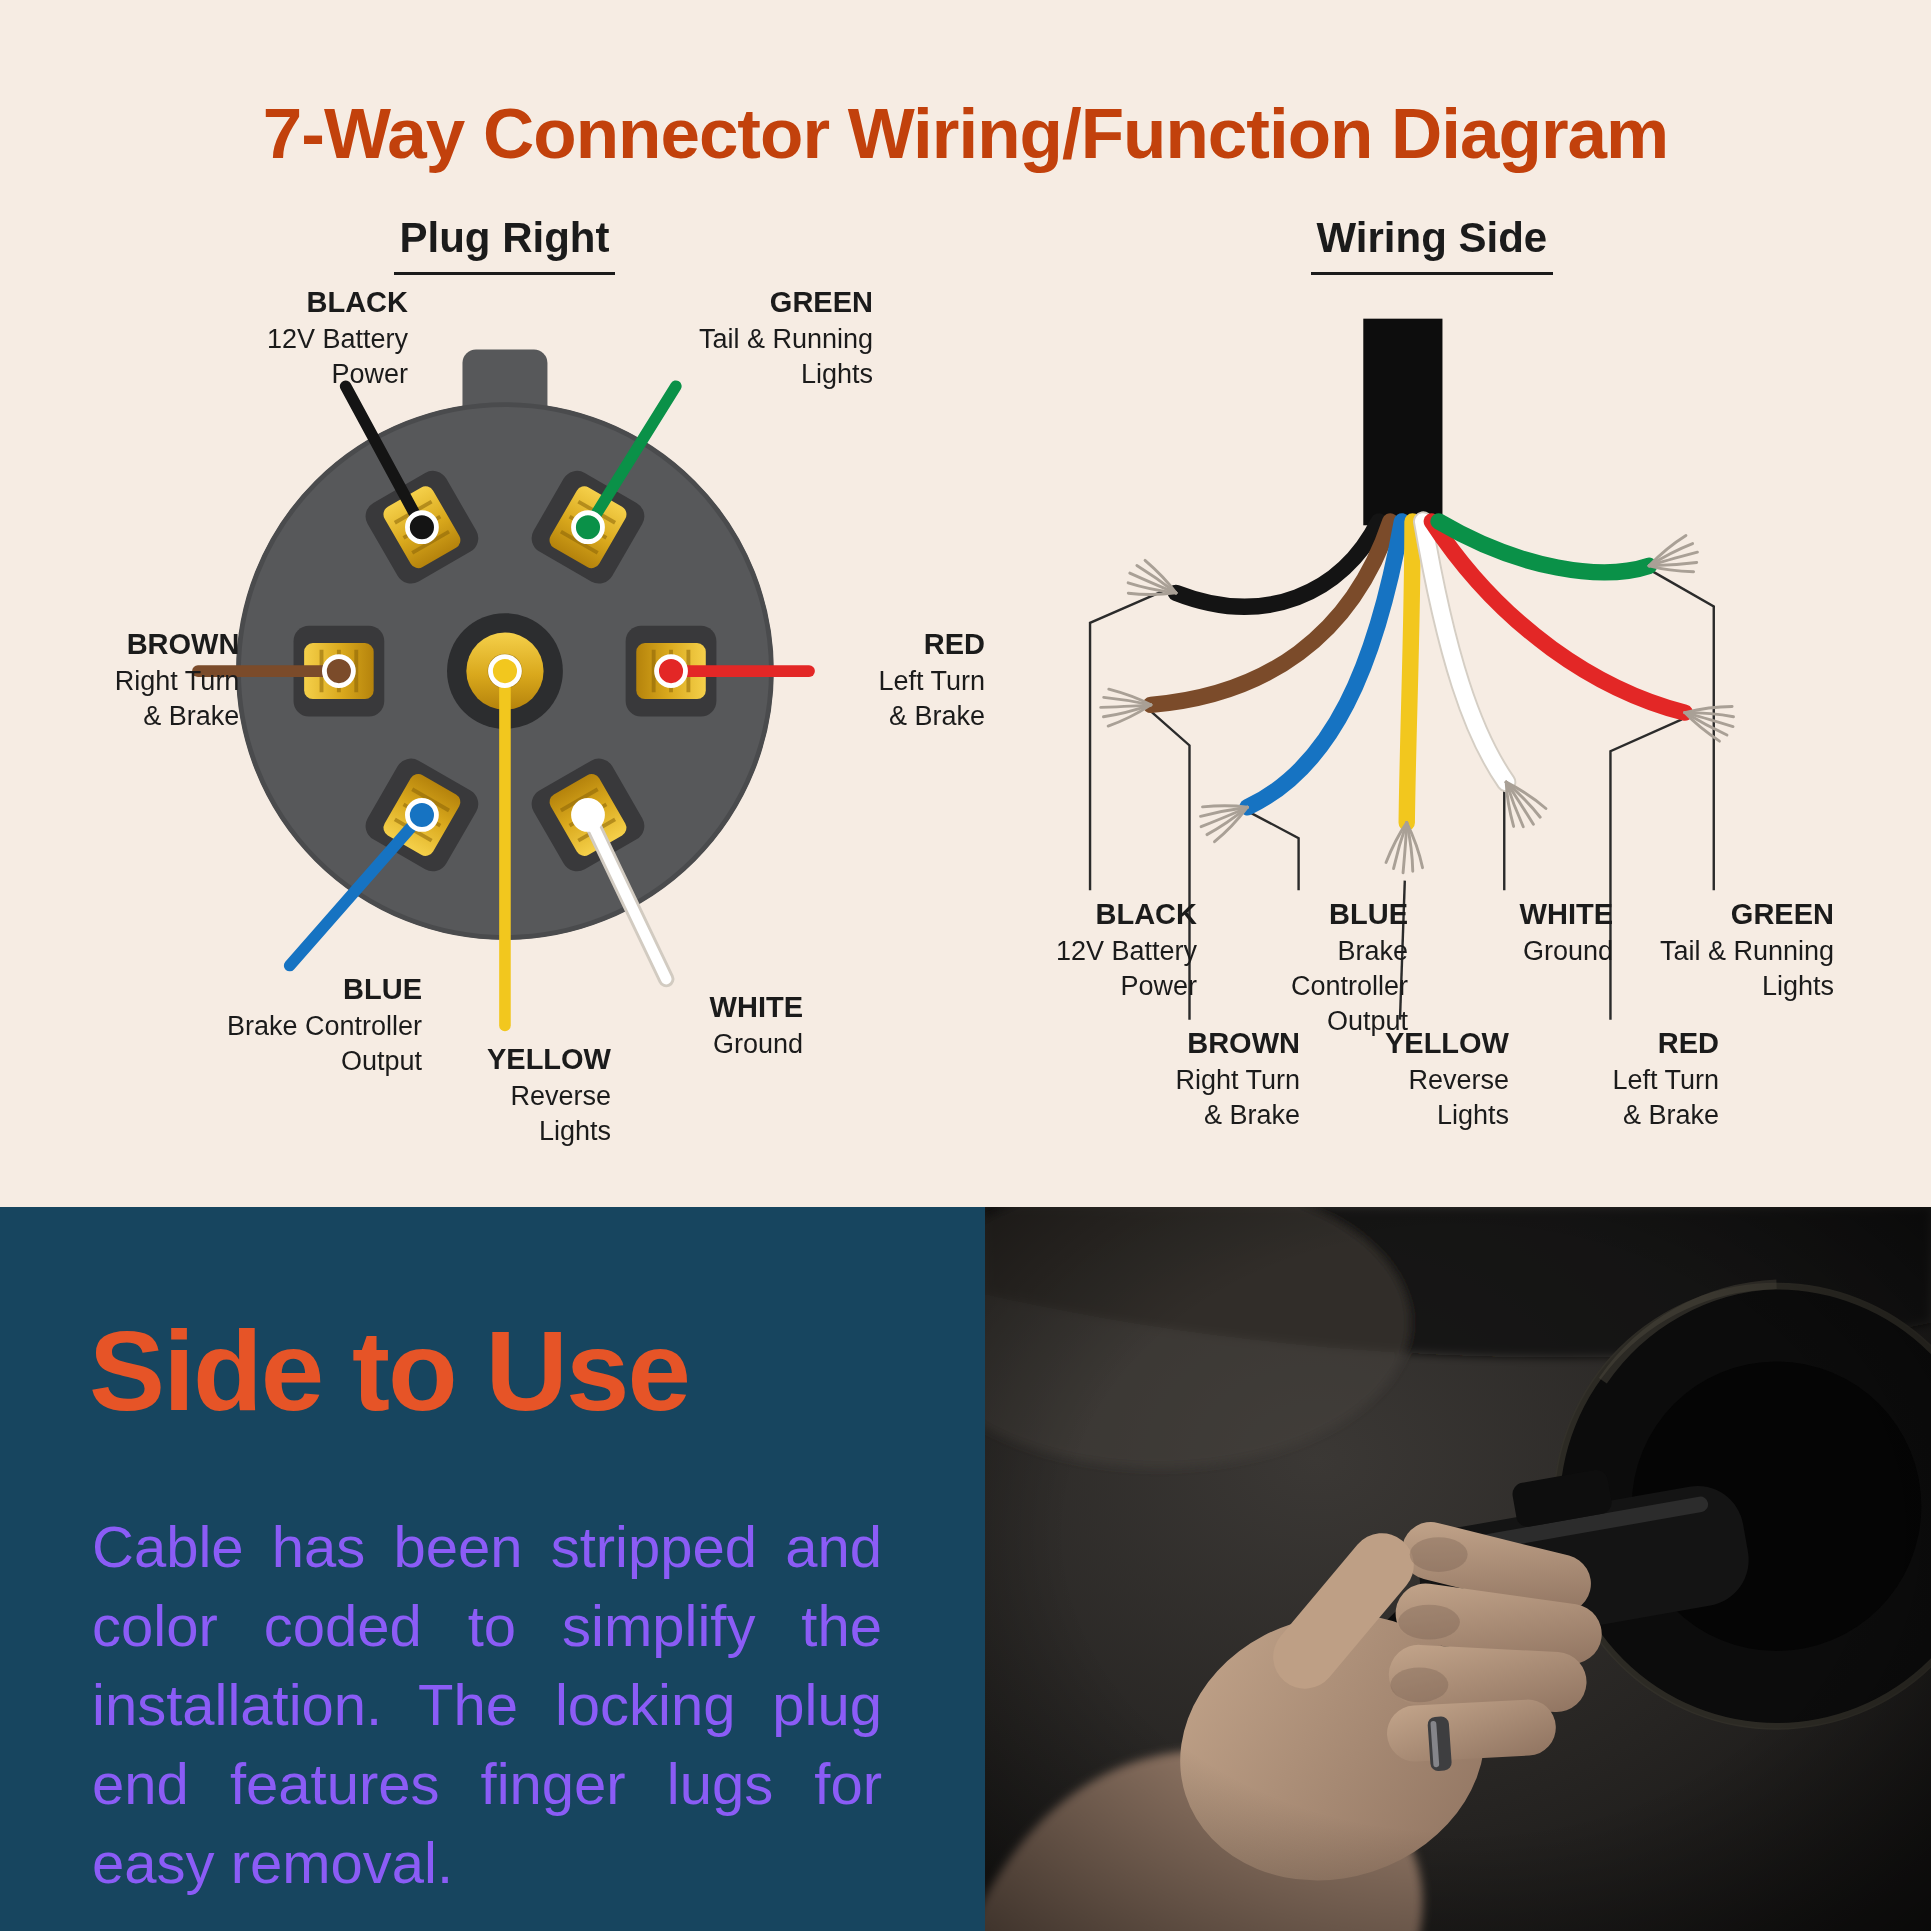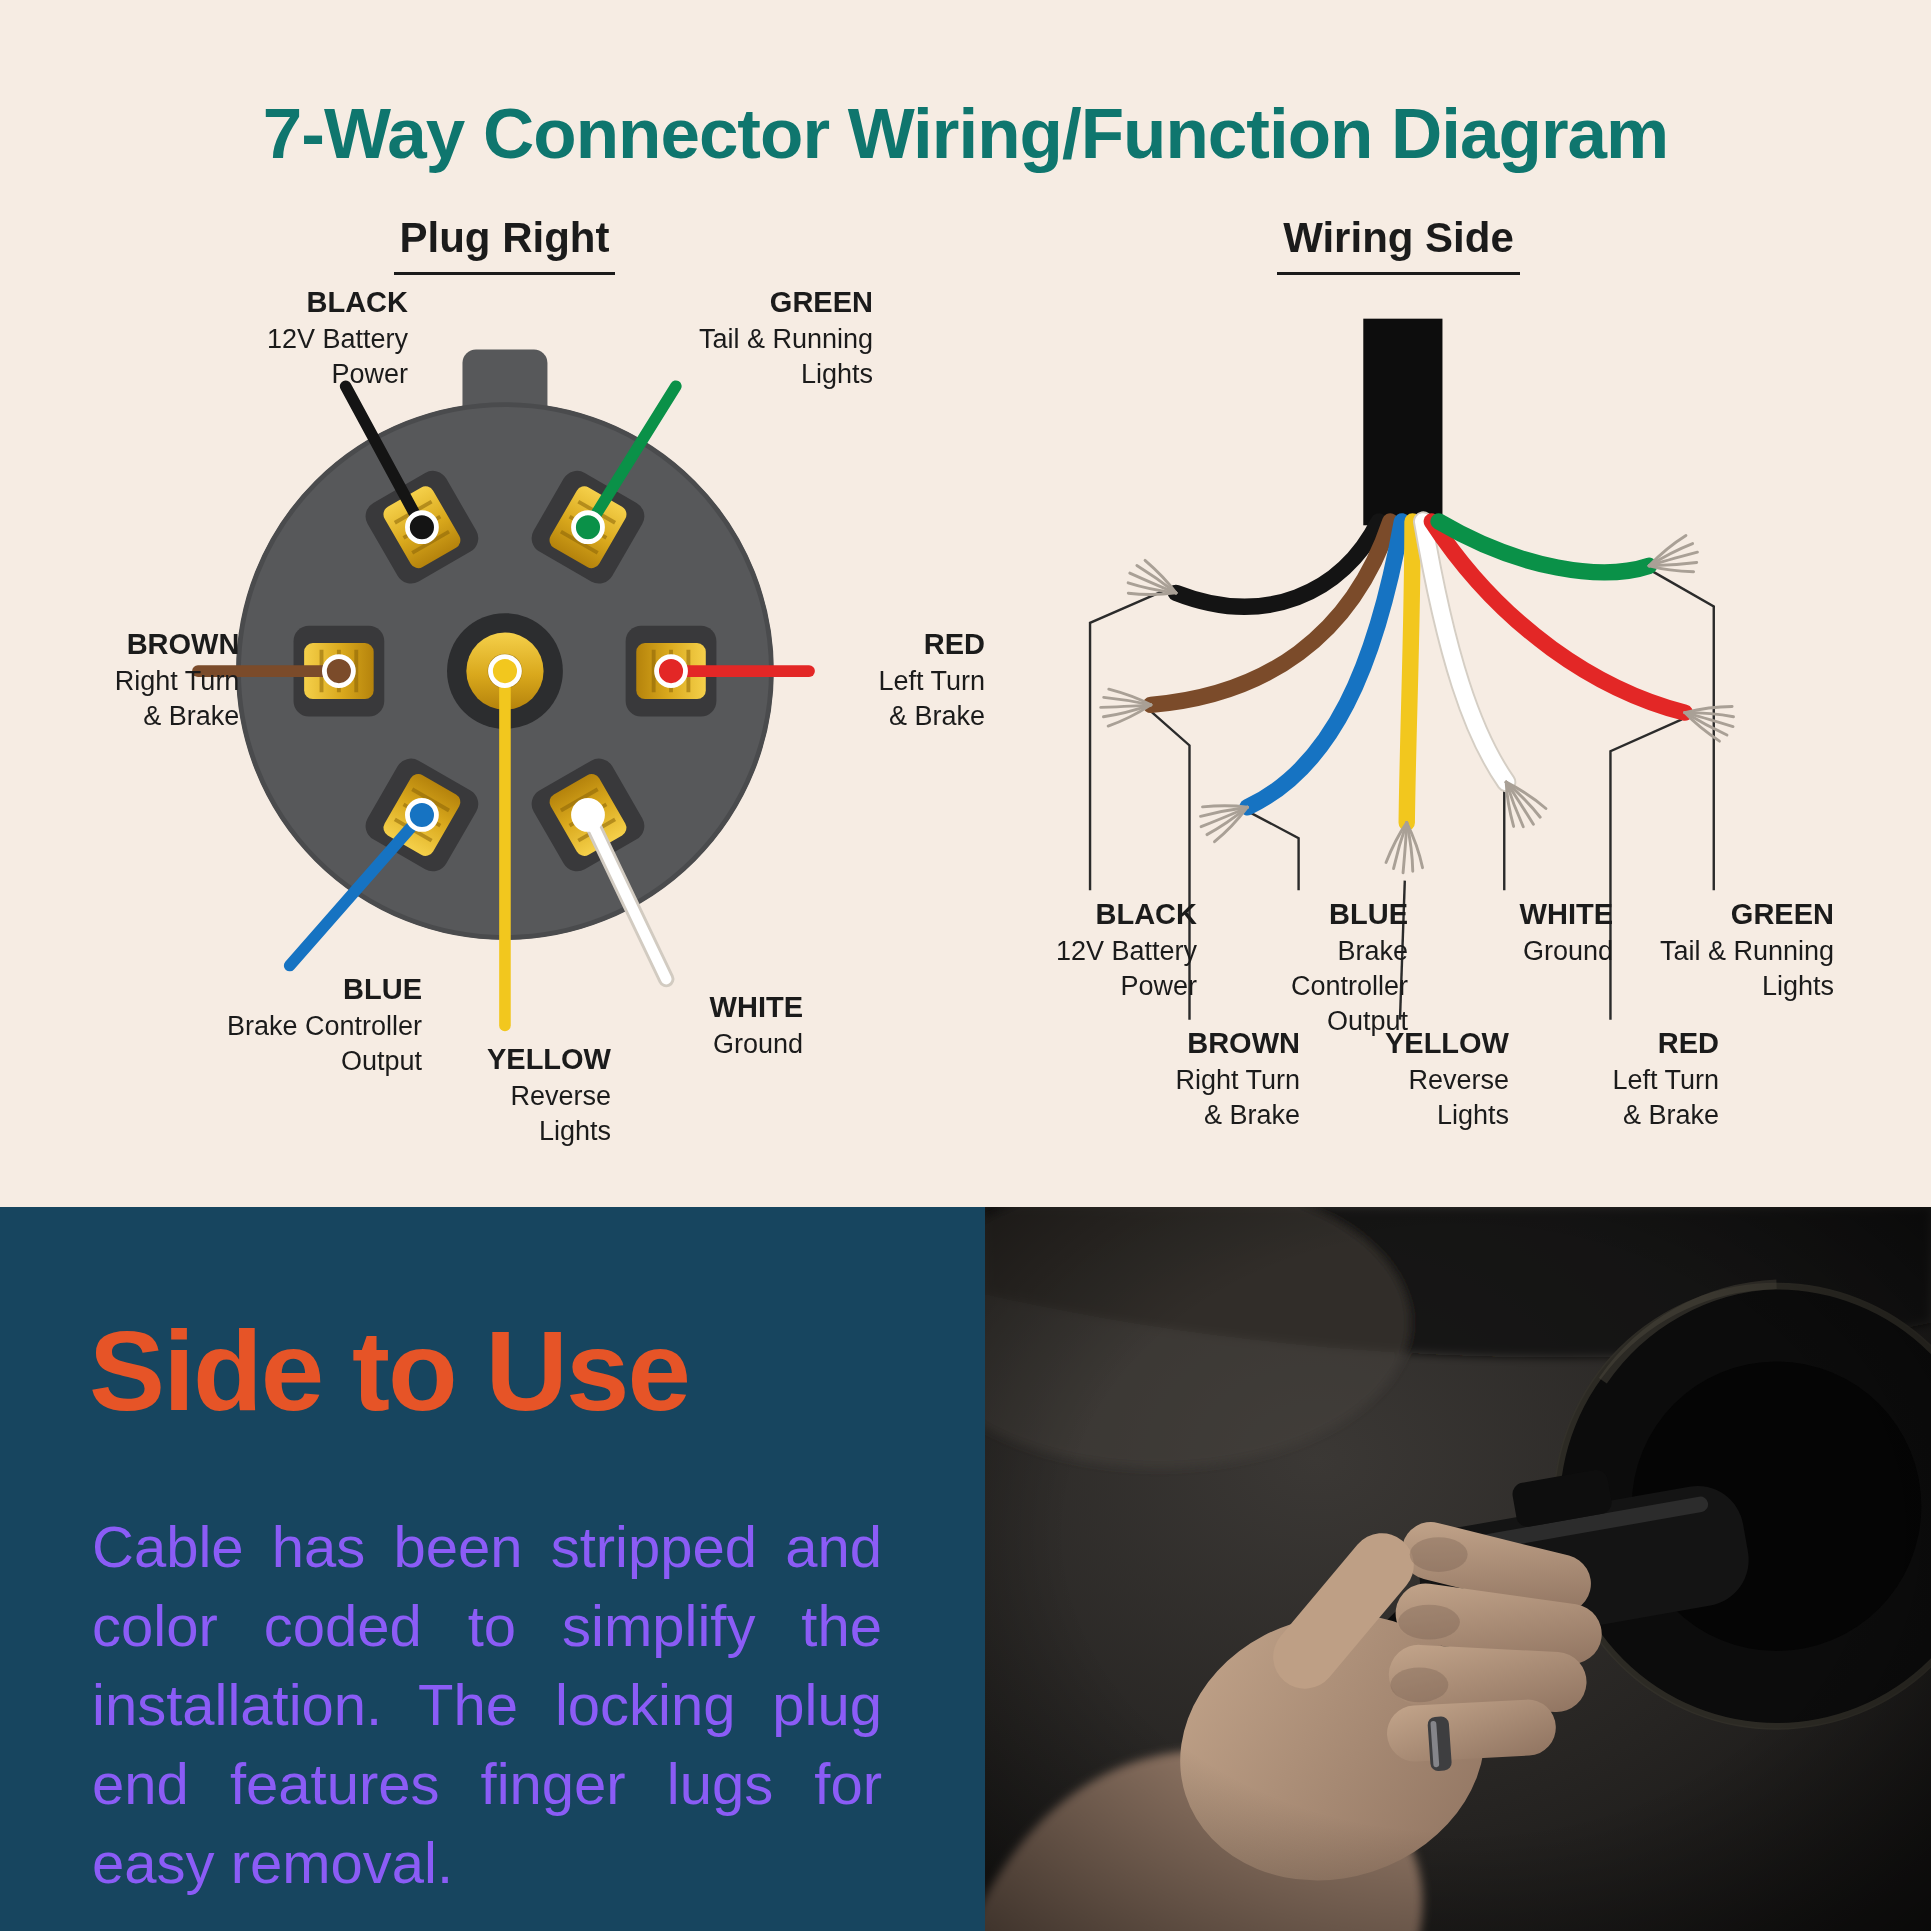--- a/index.html
+++ b/index.html
@@ -1,21 +1,21 @@
 <!DOCTYPE html>
 <html><head>
 <meta charset="utf-8">
 <style>
   * { margin:0; padding:0; box-sizing:border-box; }
   html,body { background:#777; }
   body { font-family:"Liberation Sans", sans-serif; }
   .canvas { position:relative; width:1931px; height:1931px; background:#F6ECE3; overflow:hidden; }
   .top-svg { position:absolute; left:0; top:0; display:block; }
   .page-title { position:absolute; left:0; top:93px; width:1931px; text-align:center;
-                font-size:71px; font-weight:bold; color:#0f766e; letter-spacing:-1px; }
+                font-size:71px; font-weight:bold; color:#c2410c; letter-spacing:-1px; }
   .side-heading { position:absolute; width:309px; text-align:center; font-size:42px;
                   font-weight:bold; color:#1B1B1B; }
   .side-heading span { display:inline-block; padding:0 5.8px 9.7px; border-bottom:3.9px solid #1B1B1B; }
   .lbl { position:absolute; text-align:right; color:#1B1B1B; }
   .lbl .nm { font-size:29px; font-weight:bold; line-height:1.3; }
   .lbl .ds { font-size:27px; line-height:1.3; }
   .panel-navy  { position:absolute; left:0; top:1207px; width:985px; height:724px; background:#17455F; }
   .panel-photo { position:absolute; left:985px; top:1207px; width:946px; height:724px; }
   .panel-photo svg { display:block; }
   .promo-heading { position:absolute; left:89px; top:1305px; font-size:114px; font-weight:bold;
@@ -143,21 +143,21 @@
         <use href="#fray" transform="translate(1708,586) rotate(-18)"></use>
       </g>
     </g>
   </svg>
 
   <div class="page-title">7-Way Connector Wiring/Function Diagram</div>
 
   <div class="side-heading" style="left:350px; top:214px;">
     <span>Plug Right</span>
   </div>
-  <div class="side-heading" style="left:1244px; top:214px;">
+  <div class="side-heading" style="left:1244px; top:214px;text-align:right;">
     <span>Wiring Side</span>
   </div>
 
   <div class="lbl" style="left:157px; top:284px; width:251px;">
     <div class="nm">BLACK</div>
     <div class="ds">12V Battery</div>
     <div class="ds">Power</div>
   </div>
   <div class="lbl" style="left:603px; top:284px; width:270px;">
     <div class="nm">GREEN</div>

